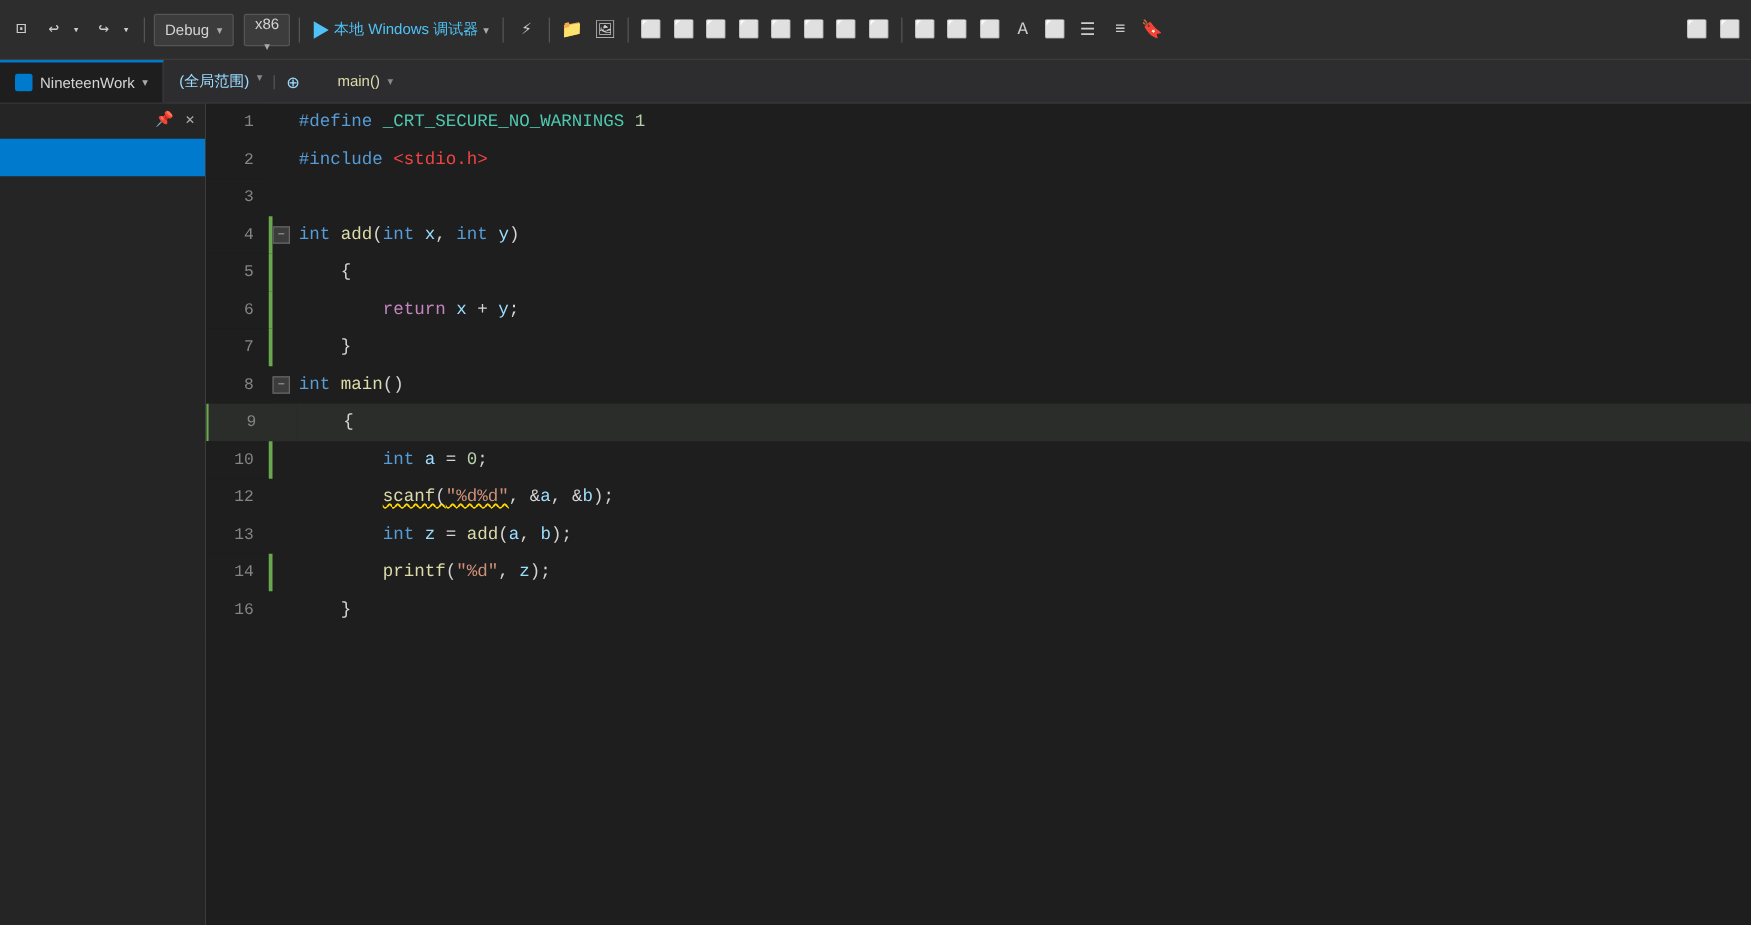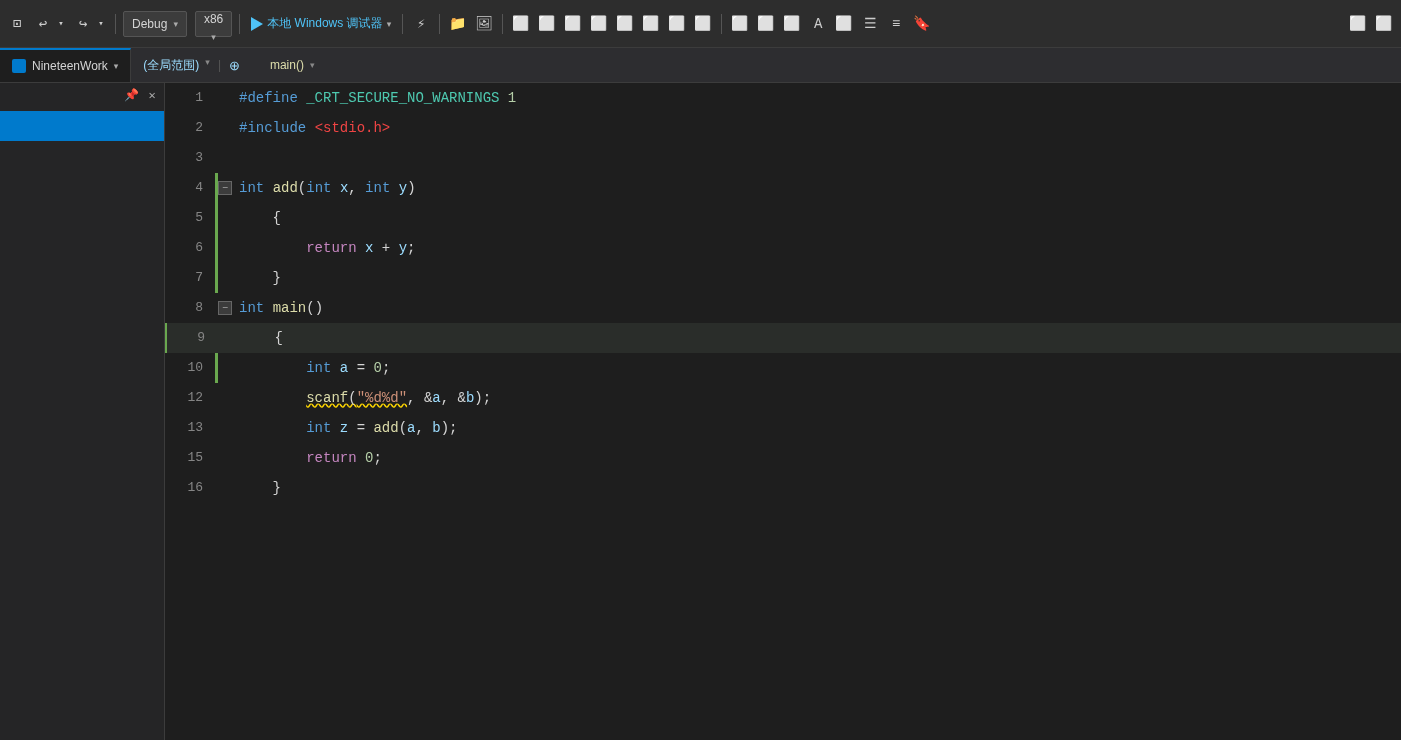--- a/index.html
+++ b/index.html
@@ -459,26 +459,28 @@
         <div class="line-gutter"></div>
         <div class="line-content"><span class="punc">&nbsp;&nbsp;&nbsp;&nbsp;&nbsp;&nbsp;&nbsp;&nbsp;</span><span class="fn squiggle2">scanf</span><span class="punc squiggle2">(</span><span class="str squiggle2">"%d%d"</span><span class="punc">, </span><span class="punc">&amp;</span><span class="var">a</span><span class="punc">, </span><span class="punc">&amp;</span><span class="var">b</span><span class="punc">);</span></div>
       </div>
 
       <div class="code-line">
         <div class="line-number">13</div>
         <div class="line-gutter"></div>
         <div class="line-content"><span class="punc">&nbsp;&nbsp;&nbsp;&nbsp;&nbsp;&nbsp;&nbsp;&nbsp;</span><span class="kw">int</span><span class="punc"> </span><span class="var">z</span><span class="punc"> = </span><span class="fn">add</span><span class="punc">(</span><span class="var">a</span><span class="punc">, </span><span class="var">b</span><span class="punc">);</span></div>
       </div>
 
-
-      <div class="code-line">
-        <div class="line-number">15</div>
-        <div class="line-gutter"></div>
-        <div class="line-content"><span class="punc">&nbsp;&nbsp;&nbsp;&nbsp;&nbsp;&nbsp;&nbsp;&nbsp;</span><span class="kw2">return</span><span class="punc"> </span><span class="num">0</span><span class="punc">;</span></div>
-      </div>
+      <div class="code-line">
+        <div class="line-number">14</div>
+        <div class="line-gutter">
+          <div class="green-bar"></div>
+        </div>
+        <div class="line-content"><span class="punc">&nbsp;&nbsp;&nbsp;&nbsp;&nbsp;&nbsp;&nbsp;&nbsp;</span><span class="fn">printf</span><span class="punc">(</span><span class="str">"%d"</span><span class="punc">, </span><span class="var">z</span><span class="punc">);</span></div>
+      </div>
+
 
       <div class="code-line">
         <div class="line-number">16</div>
         <div class="line-gutter"></div>
         <div class="line-content"><span class="punc">&nbsp;&nbsp;&nbsp;&nbsp;}</span></div>
       </div>
 
     </div>
   </div>
 </div>

